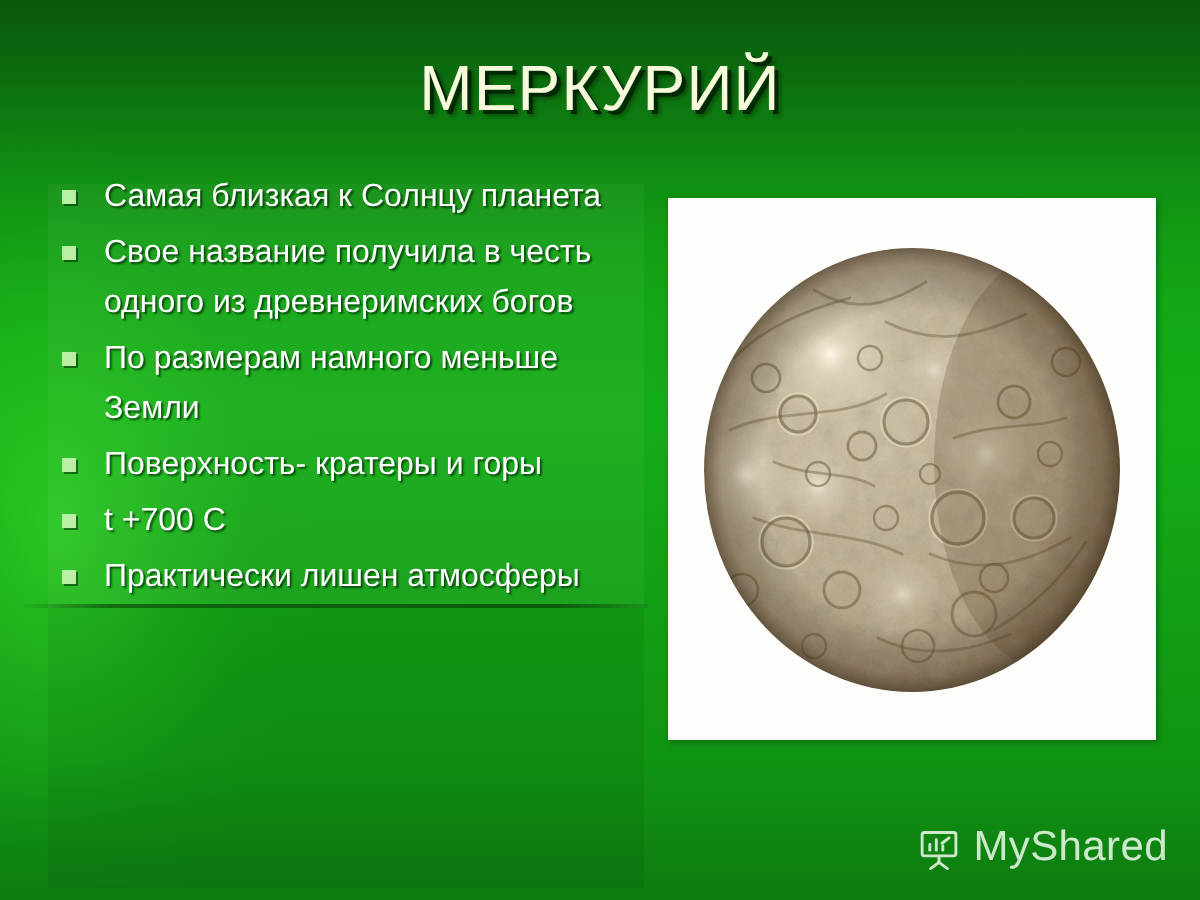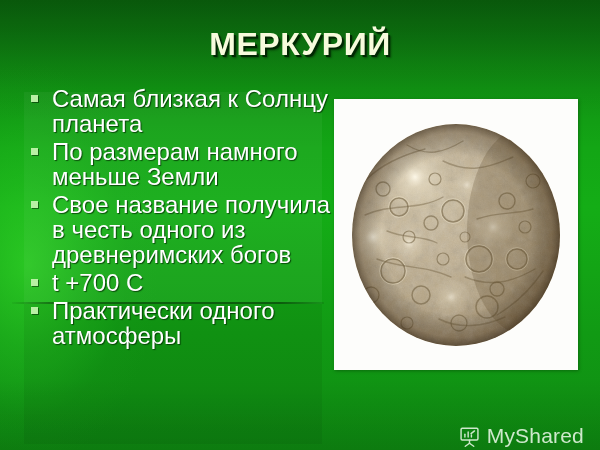--- a/index.html
+++ b/index.html
@@ -86,21 +86,21 @@
     pointer-events: none;
   }
 
   
   .title {
     position: absolute;
     left: 0; top: 26px;
     width: 600px;
     text-align: center;
     font-size: 32px;
-    font-weight: bold;
+    font-weight: normal;
     letter-spacing: 0.6px;
     color: #f7fbdc;
     text-shadow:
       2px 2px 0 rgba(0,28,0,0.78),
       3px 3px 2px rgba(0,24,0,0.45);
     white-space: nowrap;
   }
 
   
   .bullets {
@@ -116,21 +116,21 @@
   .bullet-marker {
     flex: 0 0 auto;
     width: 7px; height: 7px;
     margin-top: 9px;
     margin-right: 14px;
     background: #b9f0a4;
     box-shadow: 1px 1px 0 rgba(0,35,0,0.55);
   }
   .bullet-text {
     flex: 1 1 auto;
-    font-size: 24px;
+    font-size: 16px;
     line-height: 25px;
     color: #ffffff;
     text-shadow: 1px 1px 1px rgba(0,35,0,0.70);
   }
 
   
   .picture-frame {
     position: absolute;
     left: 334px; top: 99px;
     width: 244px; height: 271px;
@@ -144,21 +144,21 @@
     top: 50%;
     transform: translate(-50%, -50%);
     width: 218px;
     height: 232px;
   }
   .planet-svg { display: block; width: 100%; height: 100%; }
 
   
   .watermark {
     position: absolute;
-    right: 16px; bottom: 2px;
+    right: 16px; bottom: 14px;
     display: flex;
     align-items: center;
     gap: 6px;
     opacity: 0.88;
   }
   .wm-icon { display: block; }
   .wm-text {
     font-size: 21px;
     color: #e9f7e6;
     letter-spacing: 0.2px;
@@ -182,37 +182,41 @@
 
   <div class="bullets">
 
     <div class="bullet-item">
       <span class="bullet-marker"></span>
       <span class="bullet-text">Самая близкая к Солнцу планета</span>
     </div>
 
     <div class="bullet-item">
       <span class="bullet-marker"></span>
+      <span class="bullet-text">Свое название получила в честь одного из древнеримских богов</span>
+    </div>
+
+    <div class="bullet-item">
+      <span class="bullet-marker"></span>
       <span class="bullet-text">По размерам намного меньше Земли</span>
     </div>
 
     <div class="bullet-item">
       <span class="bullet-marker"></span>
-      <span class="bullet-text">Свое название получила в честь одного из древнеримских богов</span>
-    </div>
-
+      <span class="bullet-text">Поверхность- кратеры и горы</span>
+    </div>
 
     <div class="bullet-item">
       <span class="bullet-marker"></span>
       <span class="bullet-text">t  +700 C</span>
     </div>
 
     <div class="bullet-item">
       <span class="bullet-marker"></span>
-      <span class="bullet-text">Практически одного атмосферы</span>
+      <span class="bullet-text">Практически лишен атмосферы</span>
     </div>
 
 
   </div>
 
   <div class="picture-frame">
     <div class="planet-wrap">
       <svg class="planet-svg" viewBox="0 0 218 232">
         <defs>
           <radialGradient id="body" cx="38%" cy="32%" r="78%">

